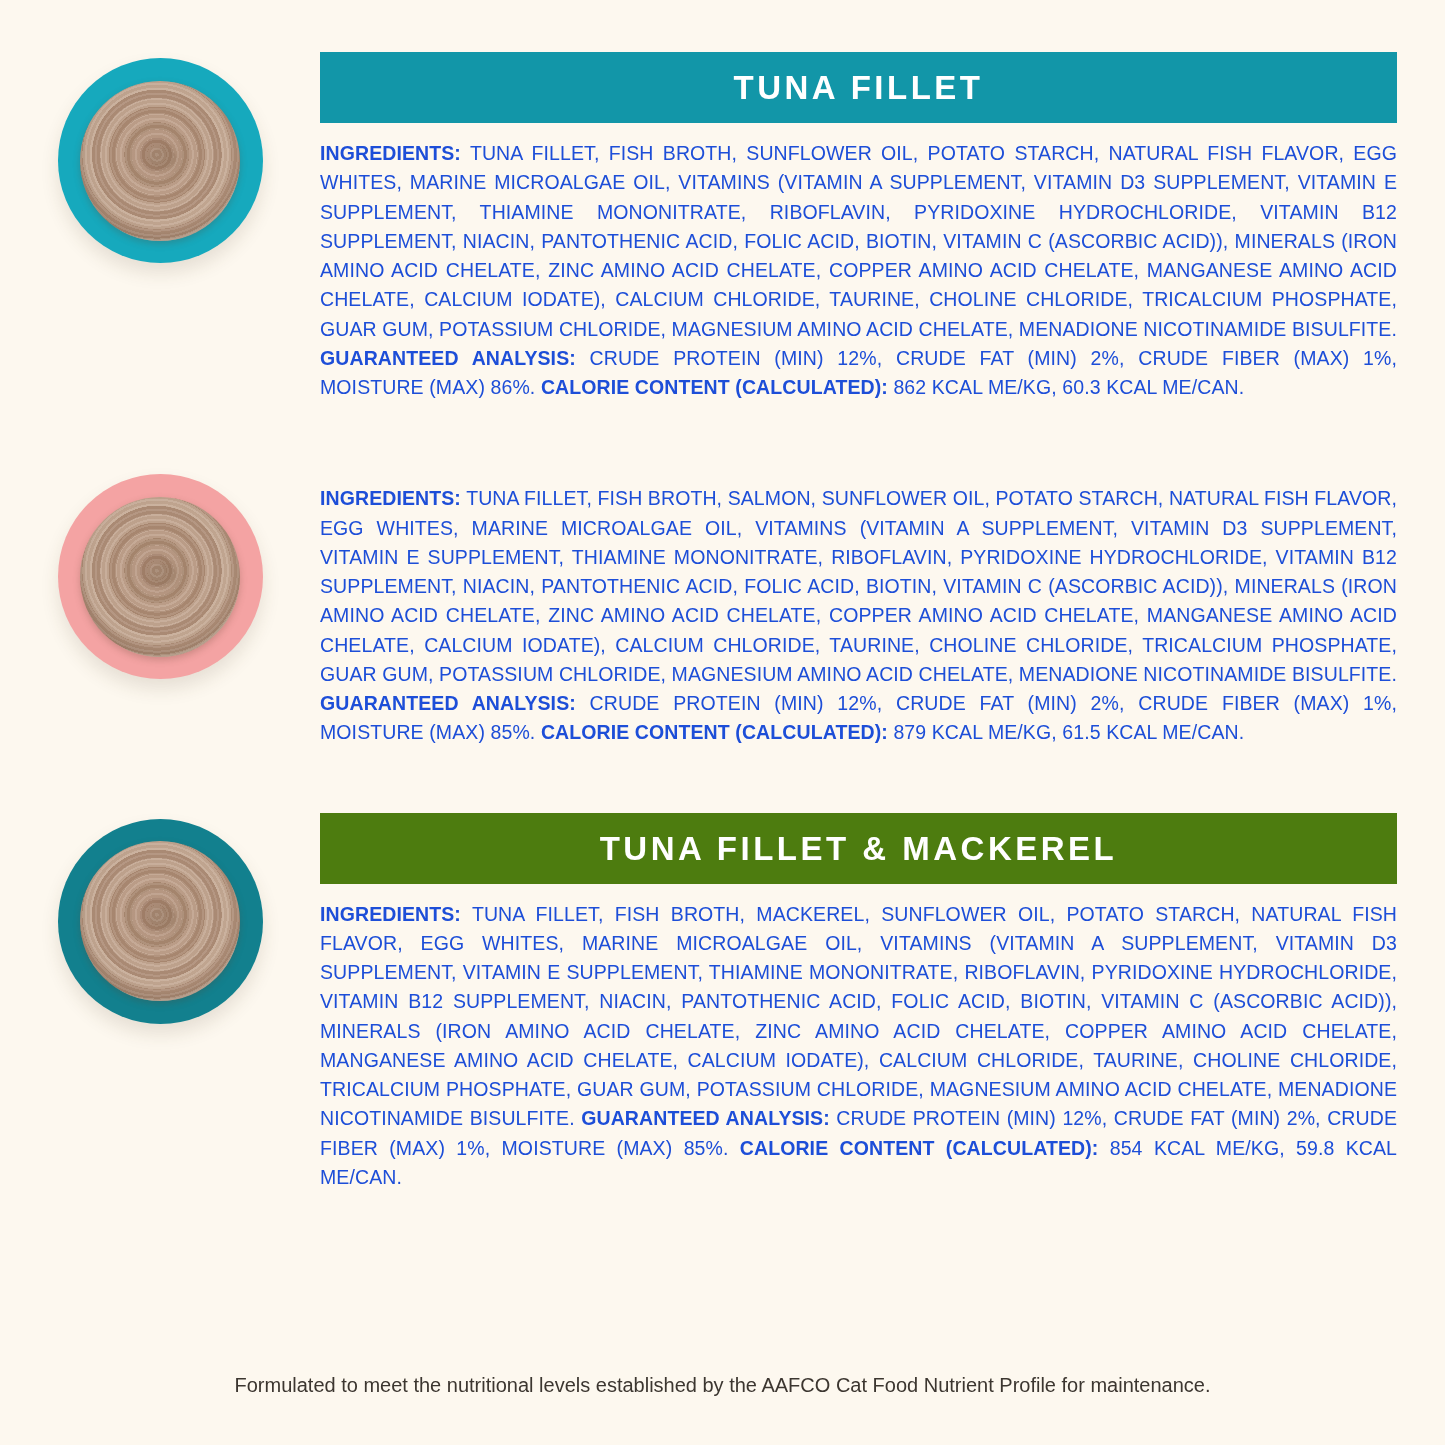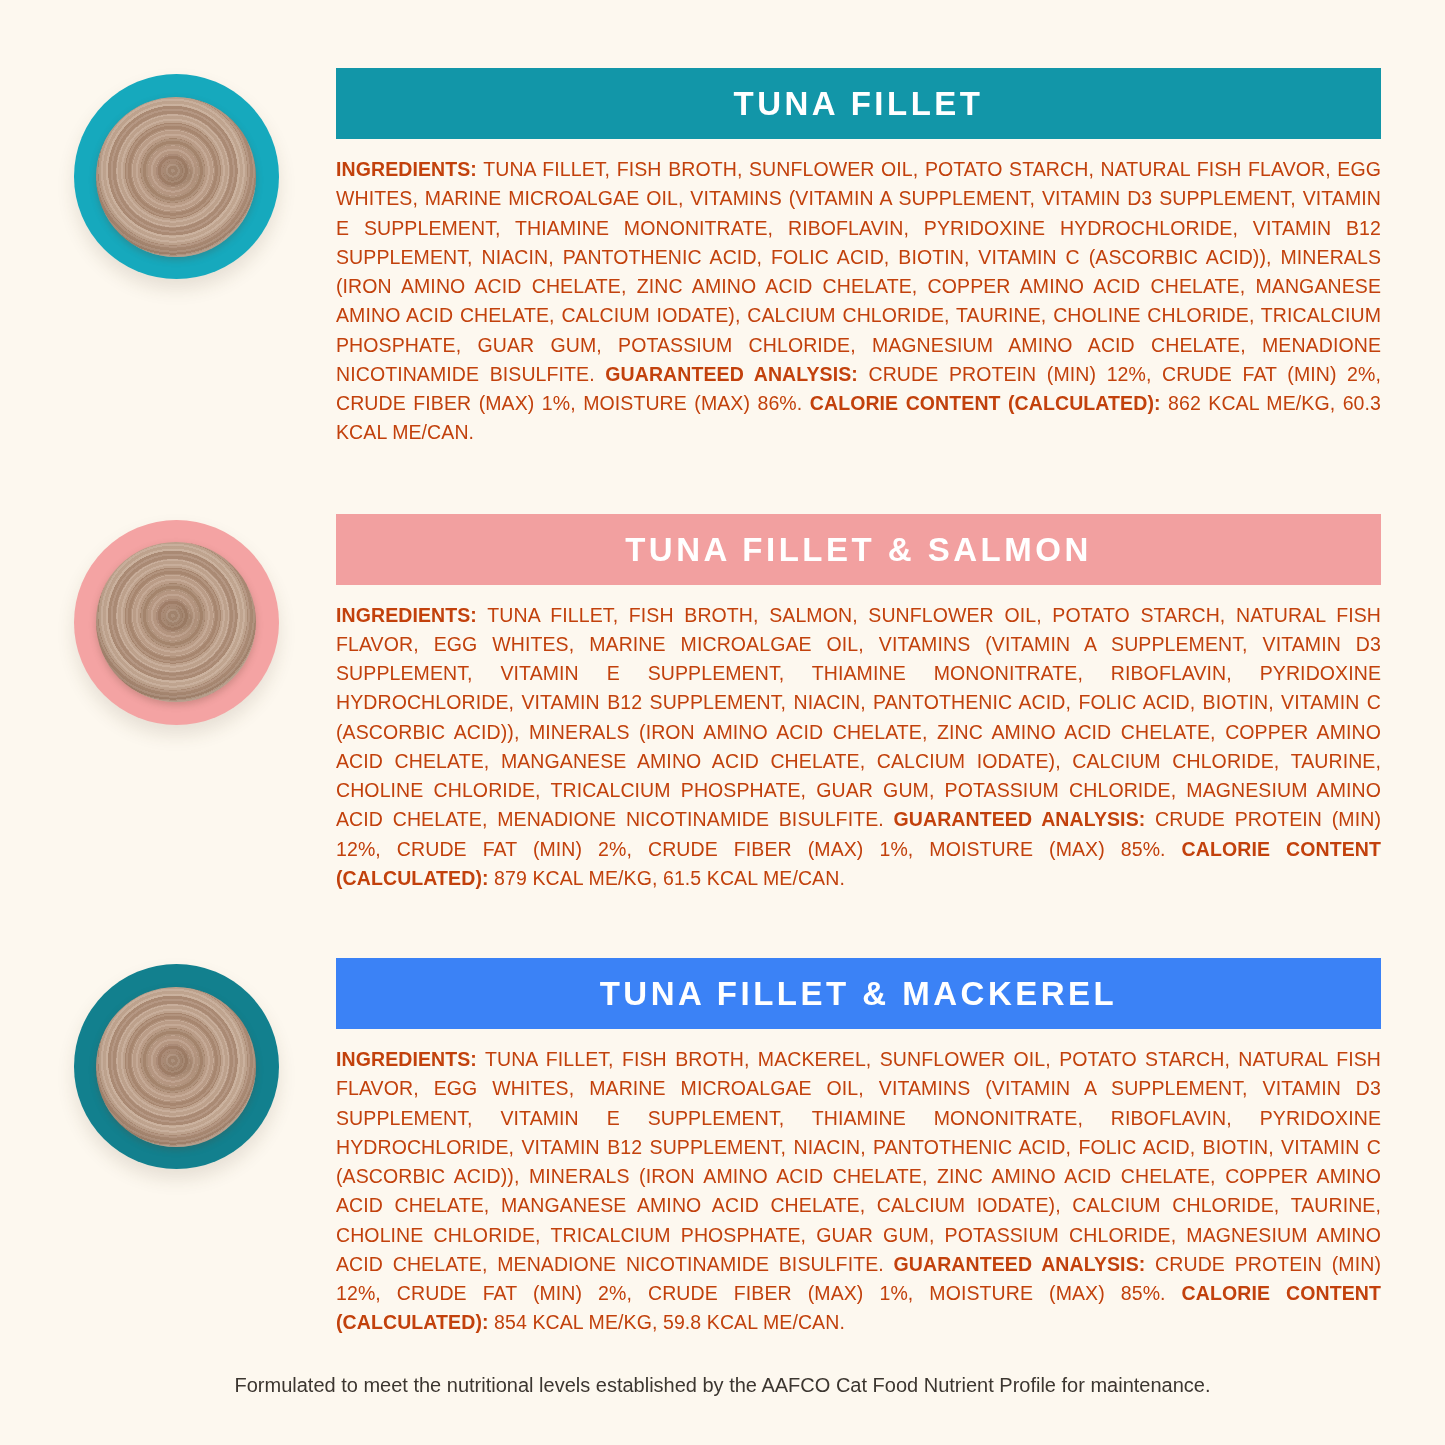--- a/index.html
+++ b/index.html
@@ -12,21 +12,21 @@
     background: #fdf8ef;
     font-family: "Liberation Sans", sans-serif;
     color: #3c3630;
     overflow: hidden;
   }
   .page {
     position: relative;
     width: 1445px;
     height: 1445px;
     box-sizing: border-box;
-    padding: 16px;
+    padding: 0;
   }
   .product {
     display: flex;
     align-items: flex-start;
     margin-bottom: 10px;
   }
   .product-1 { padding-top: 52px; }
   .product-2 { padding-top: 56px; }
   .product-3 { padding-top: 55px; }
 
@@ -85,28 +85,28 @@
     text-align: center;
     color: #ffffff;
     font-size: 33px;
     font-weight: bold;
     letter-spacing: 3.5px;
     padding: 19px 0 19px;
     line-height: 1;
   }
   .banner-teal { background: #1296a8; }
   .banner-pink { background: #f2a0a0; }
-  .banner-darkteal { background: #3b82f6; }
+  .banner-darkteal { background: #4d7c0f; }
 
   .body-text {
     margin-top: 16px;
     font-size: 19.5px;
     line-height: 1.5;
     text-align: justify;
-    color: #c2410c;
+    color: #1d4ed8;
     letter-spacing: 0.1px;
   }
   .body-text b { font-weight: bold; }
 
   .footer {
     position: absolute;
     left: 0;
     right: 0;
     bottom: 46px;
     text-align: center;
@@ -136,21 +136,20 @@
     </div>
   </div>
 
   <div class="product product-2">
     <div class="bowl-col">
       <div class="bowl" style="background:#f4a3a3;">
         <div class="pate"></div>
       </div>
     </div>
     <div class="text-col">
-      <div class="banner banner-pink">TUNA FILLET &amp; SALMON</div>
       <div class="body-text">
         <b>INGREDIENTS:</b><span> TUNA FILLET, FISH BROTH, SALMON, SUNFLOWER OIL, POTATO STARCH, NATURAL FISH FLAVOR, EGG WHITES, MARINE MICROALGAE OIL, VITAMINS (VITAMIN A SUPPLEMENT, VITAMIN D3 SUPPLEMENT, VITAMIN E SUPPLEMENT, THIAMINE MONONITRATE, RIBOFLAVIN, PYRIDOXINE HYDROCHLORIDE, VITAMIN B12 SUPPLEMENT, NIACIN, PANTOTHENIC ACID, FOLIC ACID, BIOTIN, VITAMIN C (ASCORBIC ACID)), MINERALS (IRON AMINO ACID CHELATE, ZINC AMINO ACID CHELATE, COPPER AMINO ACID CHELATE, MANGANESE AMINO ACID CHELATE, CALCIUM IODATE), CALCIUM CHLORIDE, TAURINE, CHOLINE CHLORIDE, TRICALCIUM PHOSPHATE, GUAR GUM, POTASSIUM CHLORIDE, MAGNESIUM AMINO ACID CHELATE, MENADIONE NICOTINAMIDE BISULFITE. </span><b>GUARANTEED ANALYSIS:</b><span> CRUDE PROTEIN (MIN) 12%, CRUDE FAT (MIN) 2%, CRUDE FIBER (MAX) 1%, MOISTURE (MAX) 85%. </span><b>CALORIE CONTENT (CALCULATED):</b><span> 879 KCAL ME/KG, 61.5 KCAL ME/CAN.</span>
       </div>
     </div>
   </div>
 
   <div class="product product-3">
     <div class="bowl-col">
       <div class="bowl" style="background:#12808e;">
         <div class="pate"></div>

